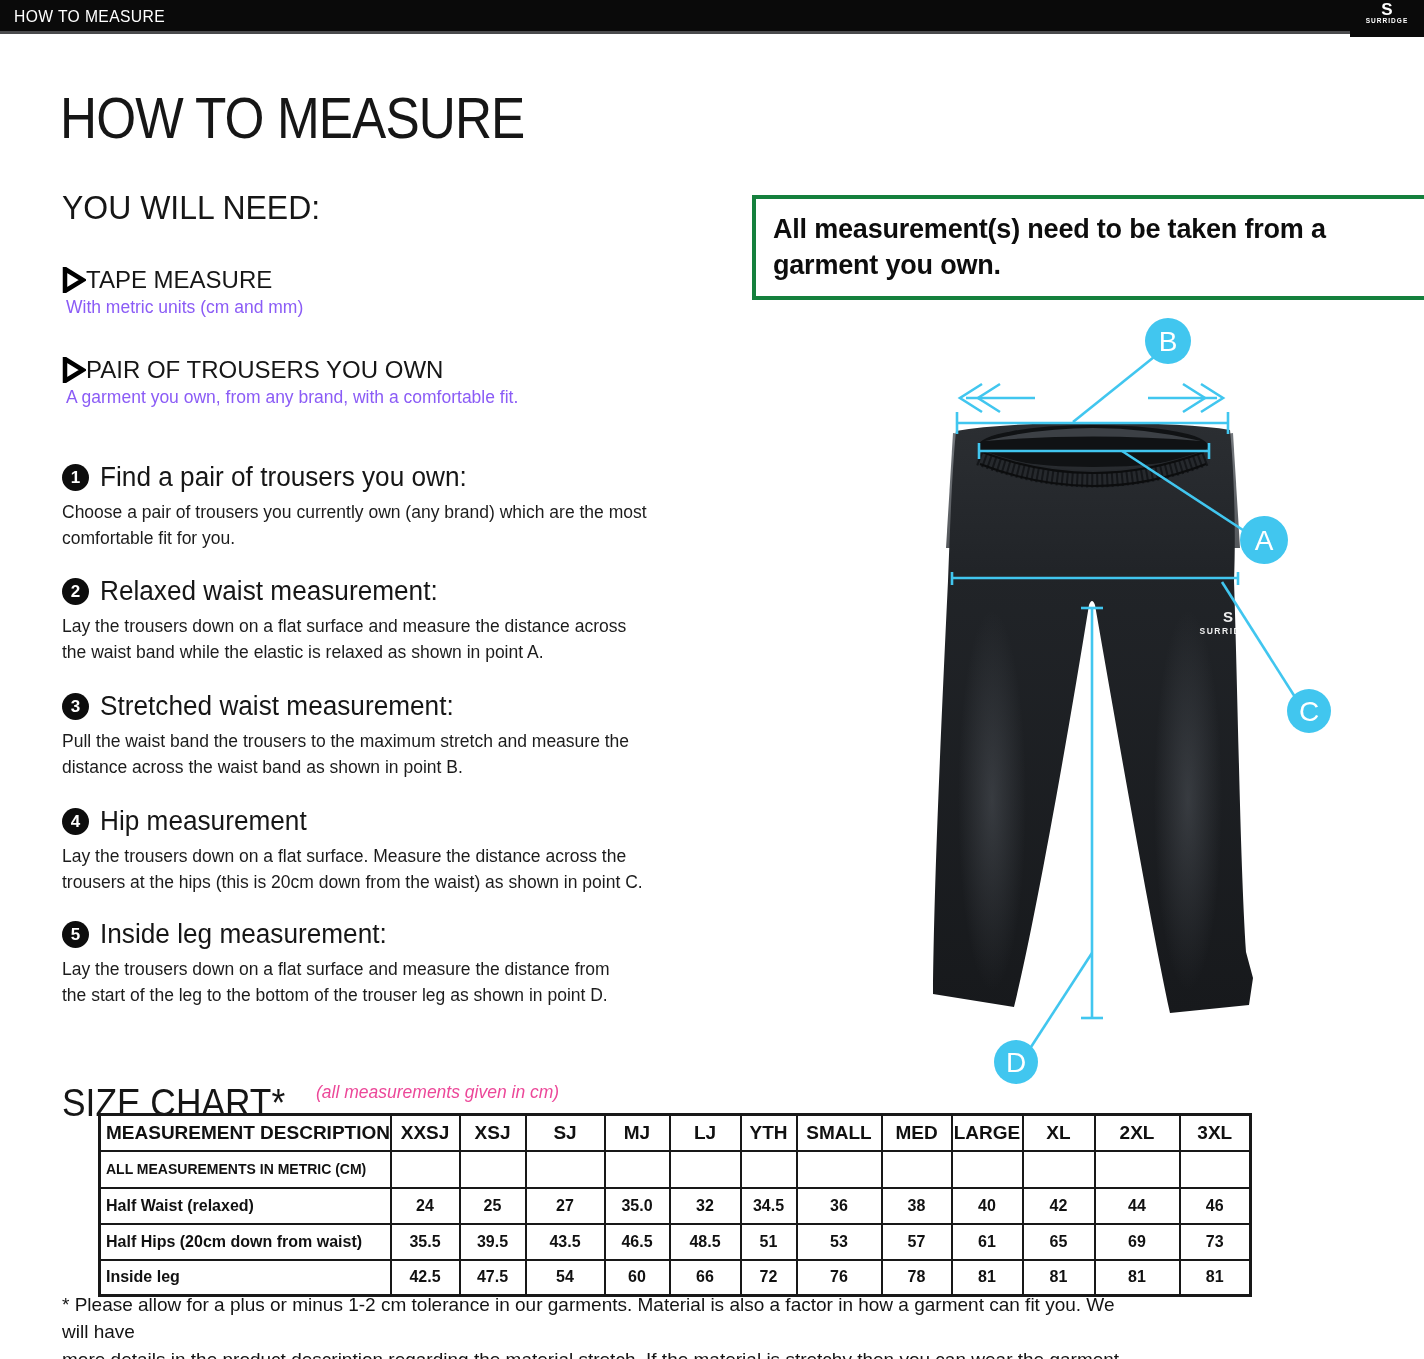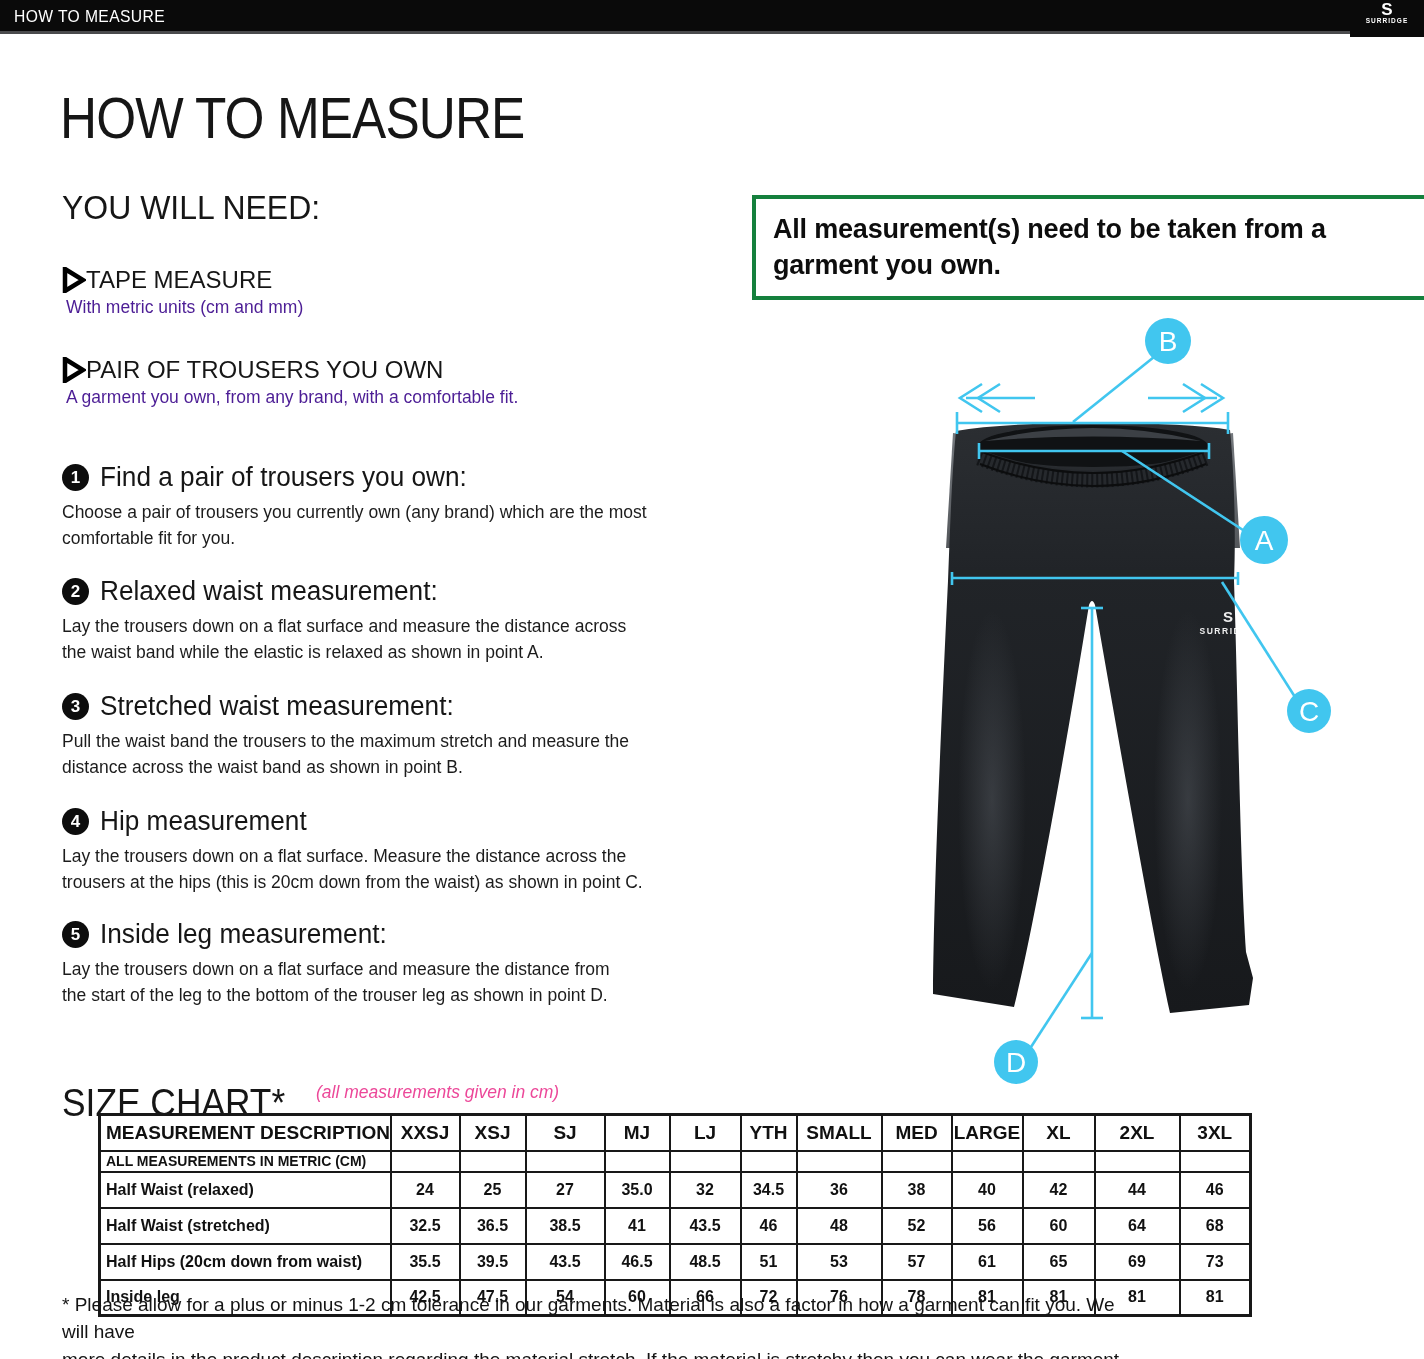--- a/index.html
+++ b/index.html
@@ -14,21 +14,21 @@
 
   
   .h1 { position:absolute; left:60px; top:85px; font-size:57px; font-weight:400; letter-spacing:-1px; transform:scaleX(.9); transform-origin:left top; color:#161616; white-space:nowrap; }
   .h2-need { position:absolute; left:62px; top:188px; font-size:34px; font-weight:400; transform:scaleX(.94); transform-origin:left top; color:#161616; white-space:nowrap; }
 
   .need-item { position:absolute; left:62px; width:640px; }
   .need-item.n1 { top:266px; } .need-item.n2 { top:356px; }
   .need-head { display:flex; align-items:center; }
   .tri-icon { width:24px; height:26px; flex:0 0 auto; }
   .need-title { font-size:24px; font-weight:400; color:#161616; white-space:nowrap; }
-  .need-sub { font-size:17.5px; color:#4c1d95; margin-top:3px; padding-left:4px; }
+  .need-sub { font-size:17.5px; color:#8b5cf6; margin-top:3px; padding-left:4px; }
 
   .step { position:absolute; left:62px; width:640px; }
   .step.s1 { top:462px; } .step.s2 { top:576px; } .step.s3 { top:691px; } .step.s4 { top:806px; } .step.s5 { top:919px; }
   .step-head { display:flex; align-items:center; gap:11px; }
   .step-num { width:27px; height:27px; border-radius:50%; background:#0d0d0d; color:#fff; font-size:17px; font-weight:bold; display:flex; align-items:center; justify-content:center; flex:0 0 auto; }
   .step-title { font-size:27px; font-weight:400; color:#161616; transform:scaleX(.97); transform-origin:left center; white-space:nowrap; }
   .step-body { margin-top:6px; font-size:17.5px; line-height:1.5; color:#1c1c1c; white-space:pre-line; }
 
   
   .notice { position:absolute; left:752px; top:195px; width:680px; height:105px; border:4px solid #15803d; padding:13px 17px; font-size:27px; font-weight:bold; line-height:1.32; color:#0d0d0d; white-space:pre-line; letter-spacing:-.2px; }
@@ -39,21 +39,21 @@
   
   .sizechart-row { position:absolute; left:62px; top:1082px; display:flex; align-items:flex-start; }
   .h2-size { font-size:38px; font-weight:400; transform:scaleX(.93); transform-origin:left bottom; color:#161616; white-space:nowrap; }
   .size-note { font-size:17.5px; color:#ec4899; margin-left:14px; white-space:nowrap;font-style:italic; }
 
   .size-table { position:absolute; left:62px; top:1113px; border-collapse:collapse; table-layout:fixed; width:1151px; border:3px solid #181818;margin-left:36px; }
   .size-table th, .size-table td { border:2px solid #181818; text-align:center; vertical-align:middle; overflow:hidden; white-space:nowrap; }
   .size-table thead tr { height:36px; }
   .size-table th { font-size:19px; font-weight:bold; }
   .size-table th.desc, .size-table td.label { text-align:left; padding-left:5px; }
-  .size-table tr.note-row { height:21px; }
+  .size-table tr.note-row { height:37px; }
   .size-table tr.note-row td { font-size:14px; font-weight:bold; }
   .size-table tr.data-row { height:36px; }
   .size-table tr.data-row td { font-size:16px; font-weight:bold; }
 
   .footnote { position:absolute; left:62px; top:1291px; width:1080px; font-size:19px; line-height:1.44; color:#141414; white-space:pre-line; }
 </style>
 </head>
 <body>
 
 <div class="topbar">
@@ -287,35 +287,20 @@
         <td>32</td>
         <td>34.5</td>
         <td>36</td>
         <td>38</td>
         <td>40</td>
         <td>42</td>
         <td>44</td>
         <td>46</td>
       </tr>
       <tr class="data-row">
-        <td class="label">Half Waist (stretched)</td>
-        <td>32.5</td>
-        <td>36.5</td>
-        <td>38.5</td>
-        <td>41</td>
-        <td>43.5</td>
-        <td>46</td>
-        <td>48</td>
-        <td>52</td>
-        <td>56</td>
-        <td>60</td>
-        <td>64</td>
-        <td>68</td>
-      </tr>
-      <tr class="data-row">
         <td class="label">Half Hips (20cm down from waist)</td>
         <td>35.5</td>
         <td>39.5</td>
         <td>43.5</td>
         <td>46.5</td>
         <td>48.5</td>
         <td>51</td>
         <td>53</td>
         <td>57</td>
         <td>61</td>

